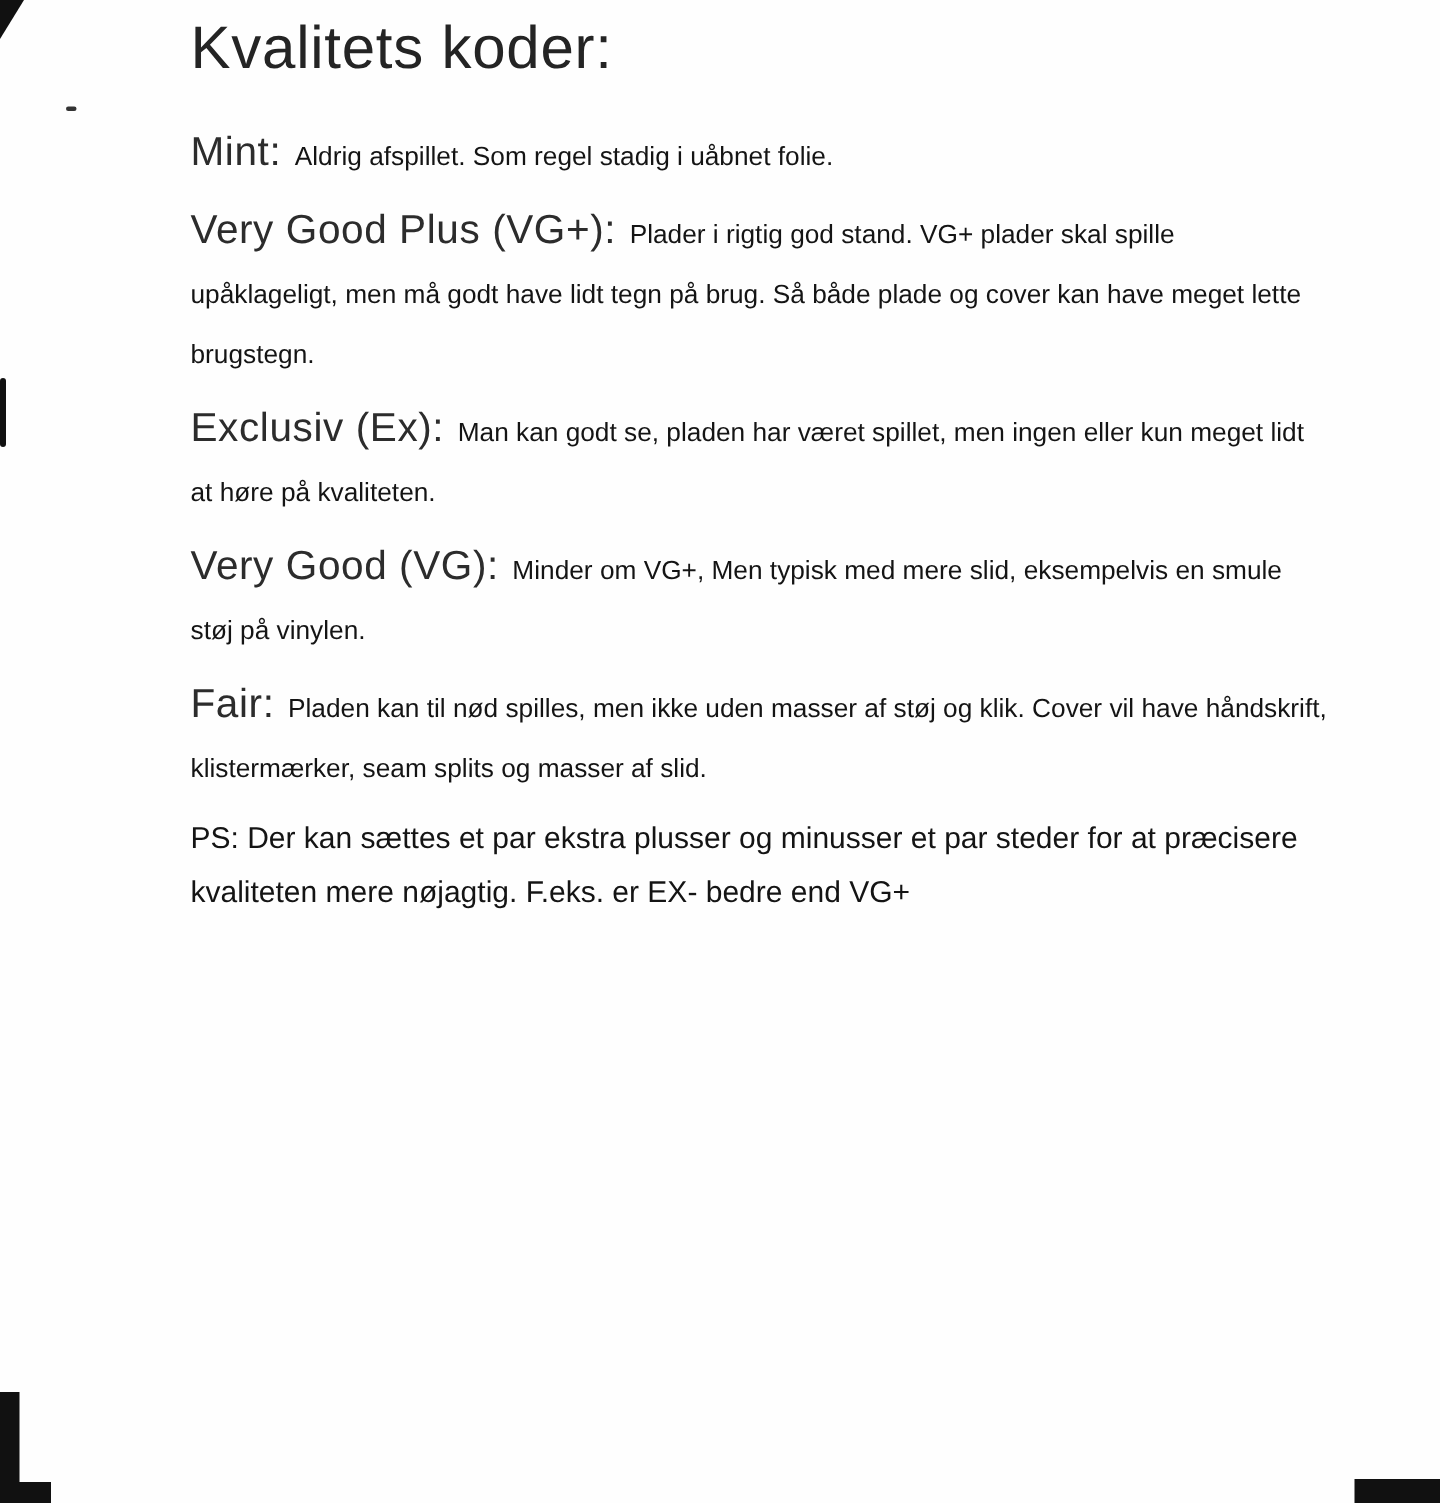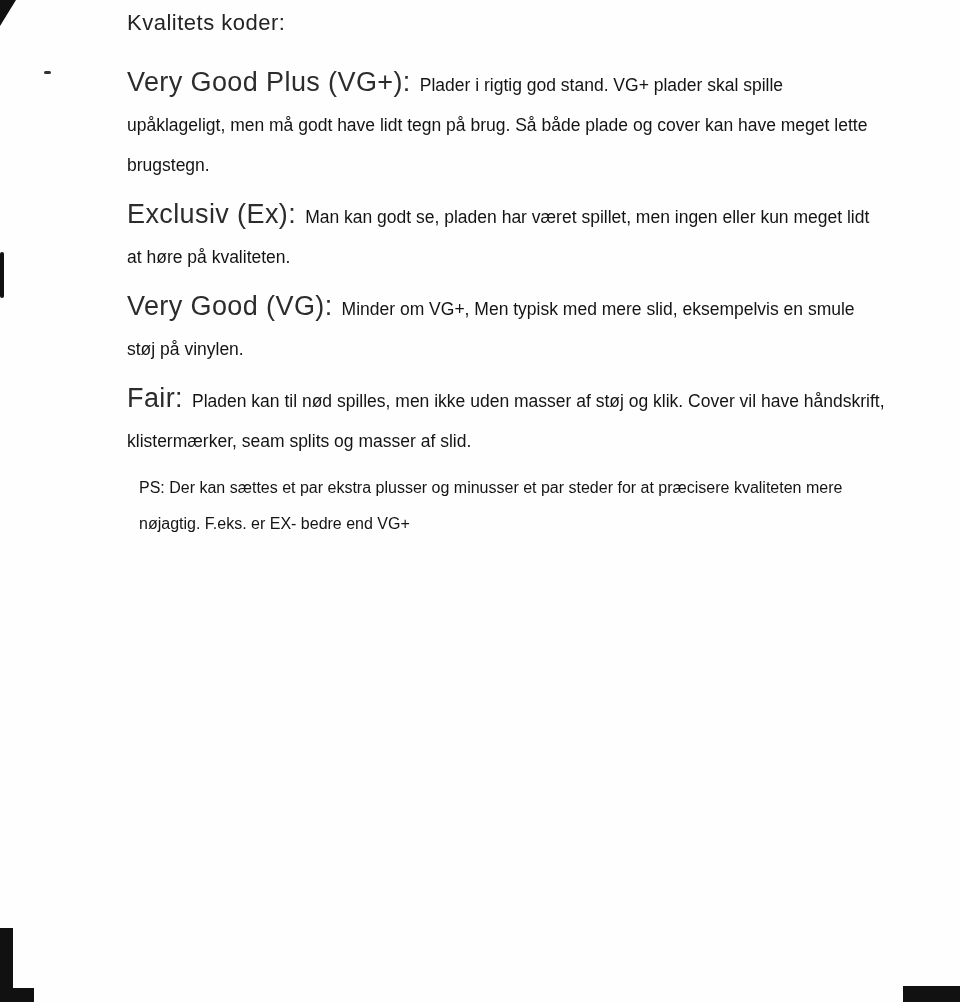--- a/index.html
+++ b/index.html
@@ -15,21 +15,21 @@
     font-family: "Liberation Sans", sans-serif;
     color: #1b1b1b;
   }
   .page {
     position: absolute;
     left: 127px;
     top: 10px;
     width: 758px;
   }
   .doc-title {
-    font-size: 22px;
+    font-size: 40px;
     font-weight: 400;
     letter-spacing: 0.5px;
     color: #242424;
     margin: 0 0 26px 0;
   }
   .entry {
     margin: 0 0 9px 0;
     font-size: 17.5px;
     line-height: 40px;
     color: #161616;
@@ -39,22 +39,22 @@
     font-weight: 400;
     letter-spacing: 0.4px;
     color: #2c2c2c;
     margin-right: 9px;
   }
   .desc {
     font-size: 17.5px;
     color: #141414;
   }
   .ps {
-    margin: 6px 0 0 12px;
-    font-size: 16px;
+    margin: 6px 0 0 0;
+    font-size: 20px;
     line-height: 36px;
     color: #141414;
   }
   
   .artifact {
     position: absolute;
     background: #111;
   }
   .a-top-left {
     left: 0; top: 0;
@@ -84,20 +84,23 @@
     left: 903px; top: 986px;
     width: 57px; height: 16px;
   }
 </style>
 </head>
 <body>
 
 <div class="page">
   <h1 class="doc-title">Kvalitets koder:</h1>
 
+  <p class="entry">
+    <span class="term">Mint:</span><span class="desc">Aldrig afspillet. Som regel stadig i uåbnet folie.</span>
+  </p>
 
 
   <p class="entry">
     <span class="term">Very Good Plus (VG+):</span><span class="desc">Plader i rigtig god stand. VG+ plader skal spille upåklageligt, men må godt have lidt tegn på brug. Så både plade og cover kan have meget lette brugstegn.</span>
   </p>
 
   <p class="entry">
     <span class="term">Exclusiv (Ex):</span><span class="desc">Man kan godt se, pladen har været spillet, men ingen eller kun meget lidt at høre på kvaliteten.</span>
   </p>
 

